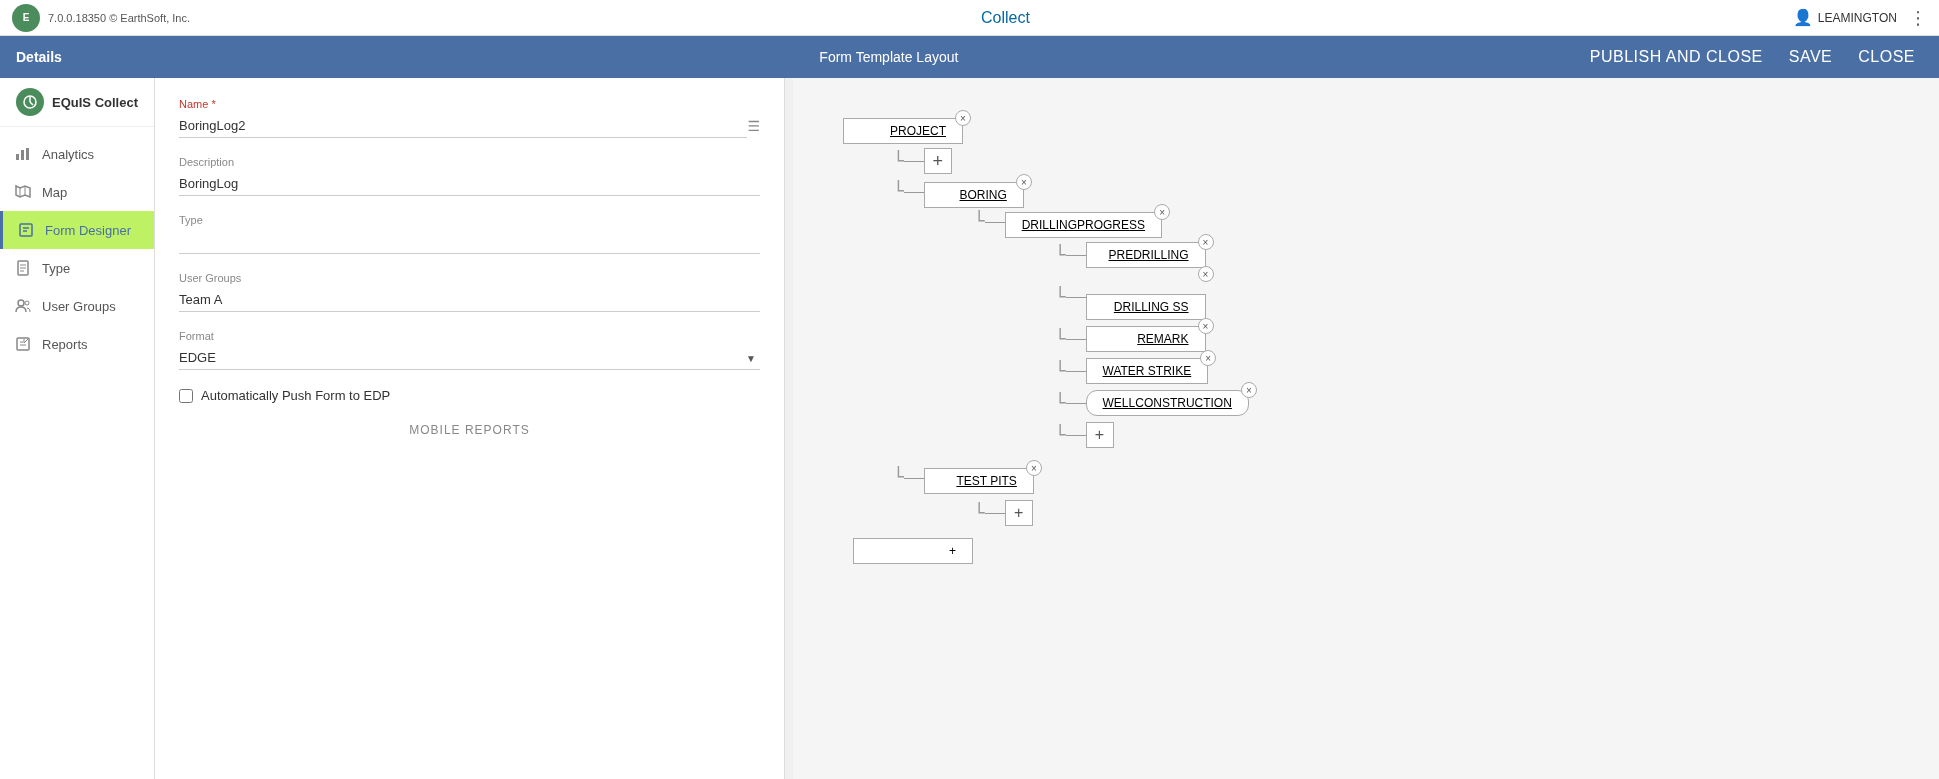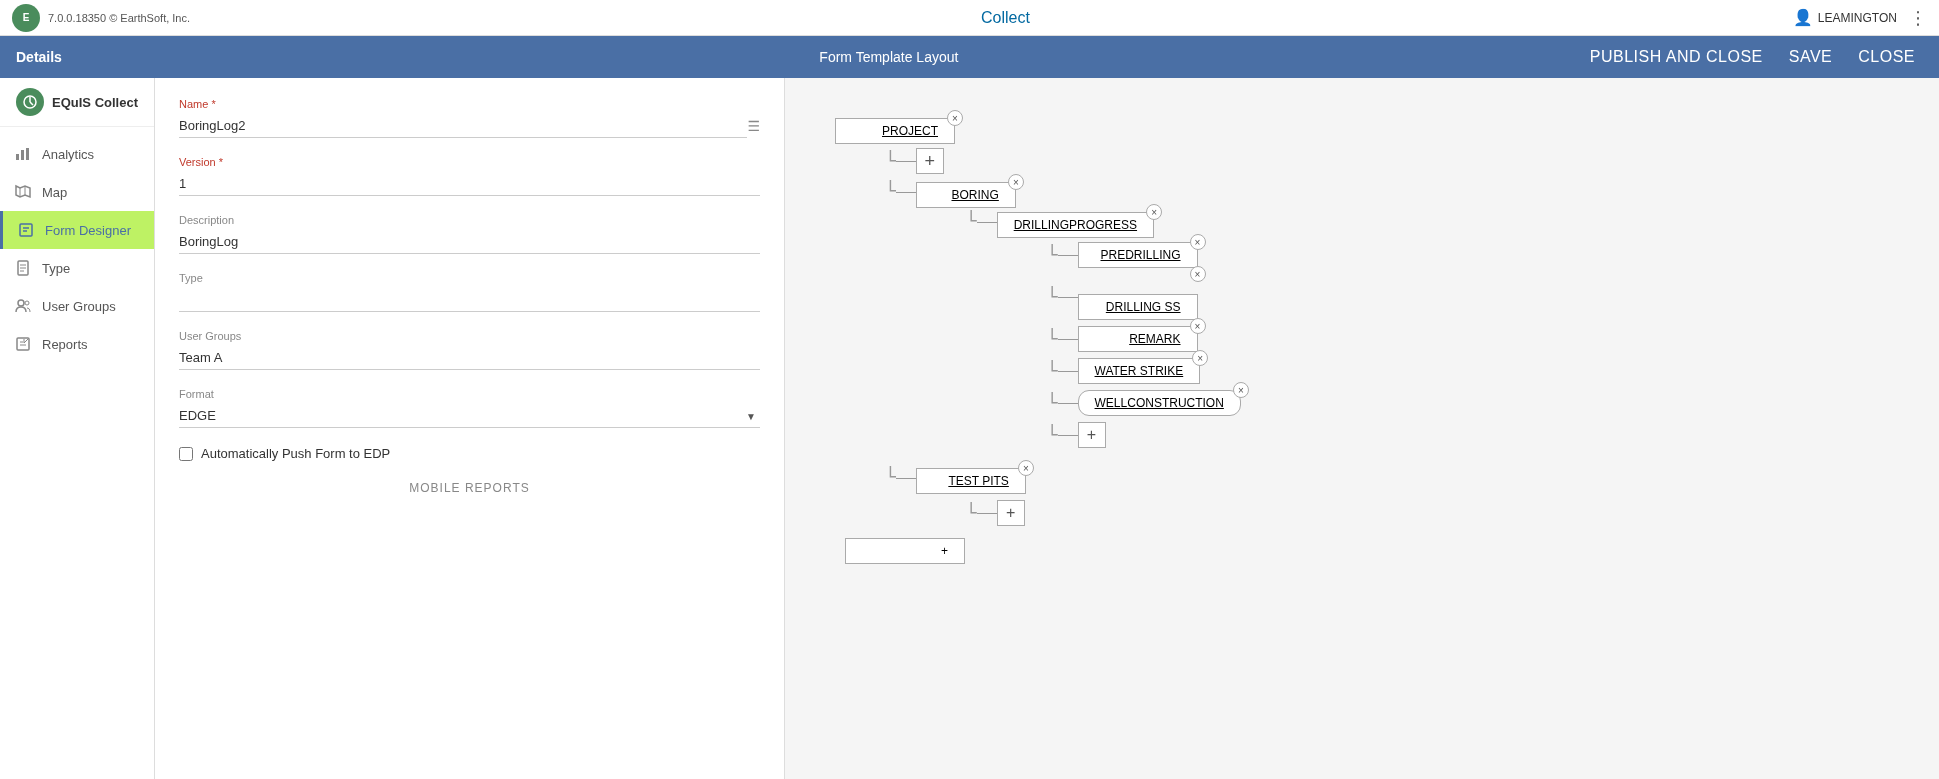--- a/index.html
+++ b/index.html
@@ -84,20 +84,21 @@
       font-size: 13px;
     }
     .sidebar-item.active { background: #bef264; color: #4a6fa5; border-left: 3px solid #4a6fa5; }
     .sidebar-icon { width: 18px; height: 18px; display: flex; align-items: center; justify-content: center; }
 
     
     .content-area {
       flex: 1;
       display: flex;
       overflow: hidden;
+      gap: 8px;
     }
 
     
     .details-panel {
       width: 630px;
       background: #fff;
       padding: 20px 24px;
       overflow-y: auto;
       border-right: 1px solid #ddd;
     }
@@ -328,24 +329,20 @@
     <div class="details-panel">
 
       <div class="field-group">
         <div class="field-label">Name *</div>
         <div class="field-row">
           <input type="text" class="field-input" value="BoringLog2" style="flex: 1 1 0%;">
           <span class="field-icon">☰</span>
         </div>
       </div>
 
-      <div class="field-group">
-        <div class="field-label">Version *</div>
-        <input type="text" class="field-input" value="1" style="">
-      </div>
 
       <div class="field-group">
         <div class="field-label-gray">Description</div>
         <input type="text" class="field-input" value="BoringLog" style="">
       </div>
 
       <div class="field-group">
         <div class="field-label-gray">Type</div>
         <input type="text" class="field-input" value="" style="">
       </div>

